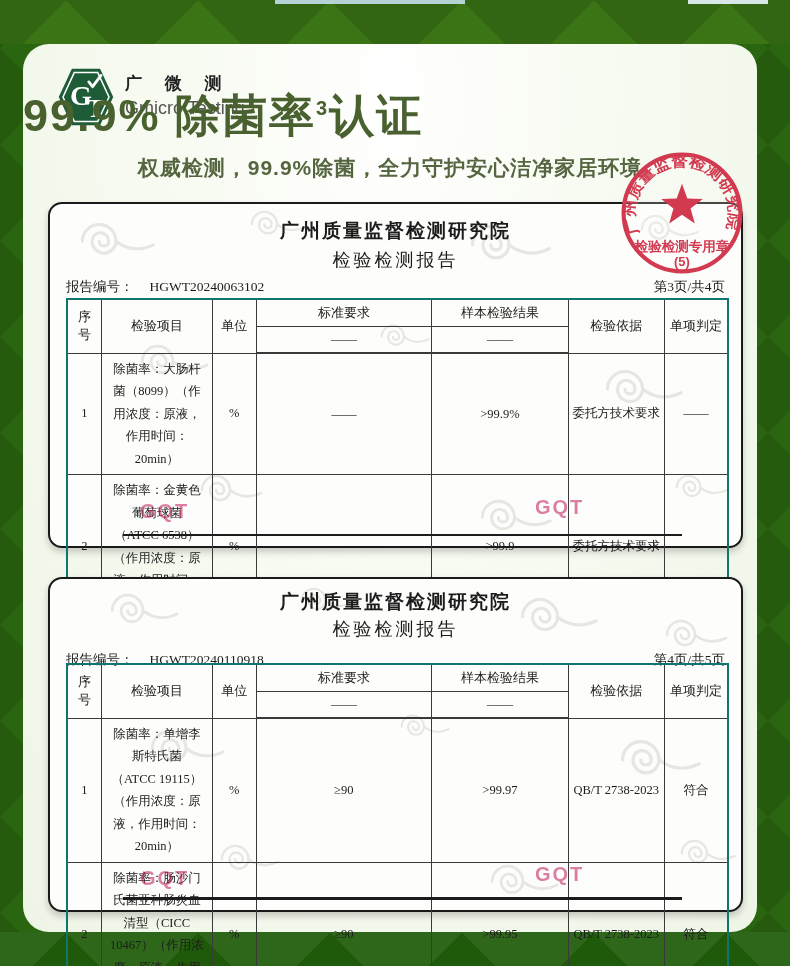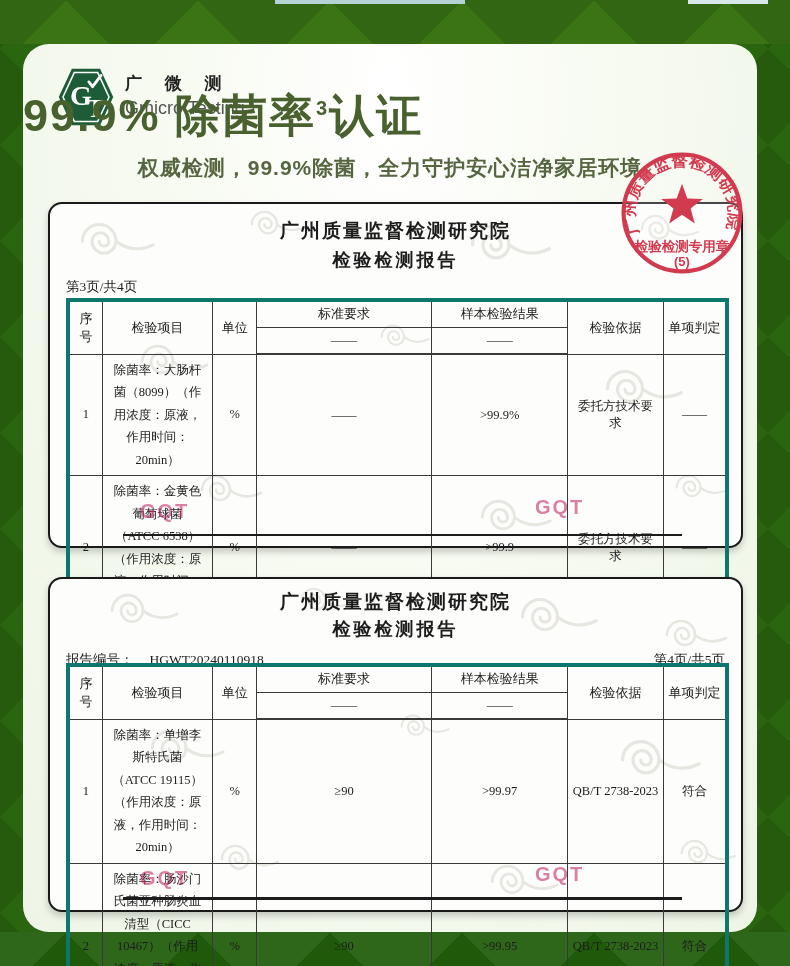--- a/index.html
+++ b/index.html
@@ -61,33 +61,33 @@
     background:#fdfdfb; border:2px solid #1a1a1a; border-radius:14px;
     box-shadow:0 4px 7px rgba(0,0,0,.20);
     font-family:"Liberation Serif","DejaVu Serif",serif; color:#1c1c1c;
   }
   .card1{ top:158px; height:346px; }
   .card2{ top:533px; height:335px; }
   .clouds{ position:absolute; left:0; top:0; pointer-events:none; color:#e7e6e0; }
   .card-inner{ position:relative; width:100%; height:100%; }
   .institute{ position:absolute; top:14px; width:100%; text-align:center; font-size:19px; font-weight:bold; letter-spacing:2px; }
   .card2 .institute{ top:10px; }
-  .doctitle{ position:absolute; top:44px; width:100%; text-align:center; font-size:18px; font-weight:bold; letter-spacing:3px; }
+  .doctitle{ position:absolute; top:44px; width:100%; text-align:center; font-size:18px; font-weight:normal; letter-spacing:3px; }
   .card2 .doctitle{ top:38px; }
   .meta{ position:absolute; top:74px; left:16px; right:16px; display:flex; justify-content:space-between; font-size:13.5px; }
   .card2 .meta{ top:72px; }
   .meta .no-label{ margin-right:16px; }
   .report-table{
     position:absolute; left:16px; right:16px; border-collapse:collapse;
     table-layout:fixed; width:663px; font-size:12.5px; text-align:center;
   }
   .card1 .report-table{ top:94px; }
   .card2 .report-table{ top:84px; }
   .report-table td{ border:1px solid #3a3a3a; padding:2px 4px; vertical-align:middle; }
-  .report-table{ border:4px solid #0f766e; }
+  .report-table{ border:2px solid #0f766e; }
   .report-table tr.h2 td{ border-bottom-width:2px; }
   .report-table .item-cell{ line-height:1.8; padding:4px 8px;margin-top:8px; }
   .h1 td, .h2 td{ font-size:13px; }
   .rule{
     position:absolute; left:10.5%; width:81%; height:2px; background:#1c1c1c;
   }
   .card1 .rule{ top:330px; }
   .card2 .rule{ top:318px; height:3px; border-top:2px solid #1c1c1c; border-bottom:1px solid #1c1c1c; background:transparent; }
   .watermark{
     position:absolute; font-family:"Liberation Sans","DejaVu Sans",sans-serif;
@@ -144,20 +144,21 @@
       <use href="#swirl" transform="translate(330,120) scale(0.8)"></use>
       <use href="#swirl" transform="translate(555,165) scale(1.25)"></use>
       <use href="#swirl" transform="translate(150,270) scale(1.0)"></use>
       <use href="#swirl" transform="translate(430,295) scale(1.15)"></use>
       <use href="#swirl" transform="translate(625,270) scale(0.85)"></use>
     </svg>
     <div class="card-inner">
       <div class="institute">广州质量监督检测研究院</div>
       <div class="doctitle">检验检测报告</div>
       <div class="meta">
+        <div><span class="no-label">报告编号：</span><span>HGWT20240063102</span></div>
         <div>第3页/共4页</div>
       </div>
       <table class="report-table">
         <colgroup>
           <col style="width:5.2%">
             <col style="width:16.8%">
             <col style="width:6.6%">
             <col style="width:26.6%">
             <col style="width:20.6%">
             <col style="width:14.6%">

